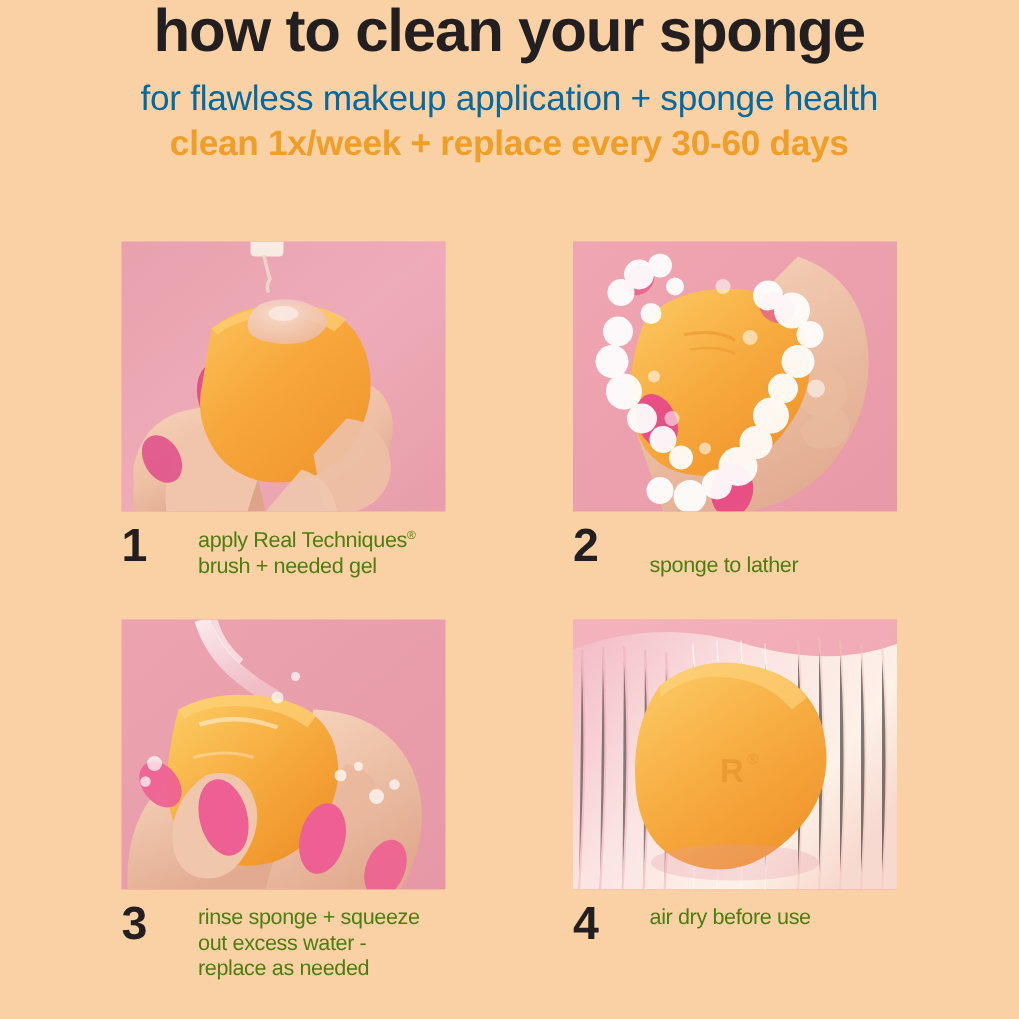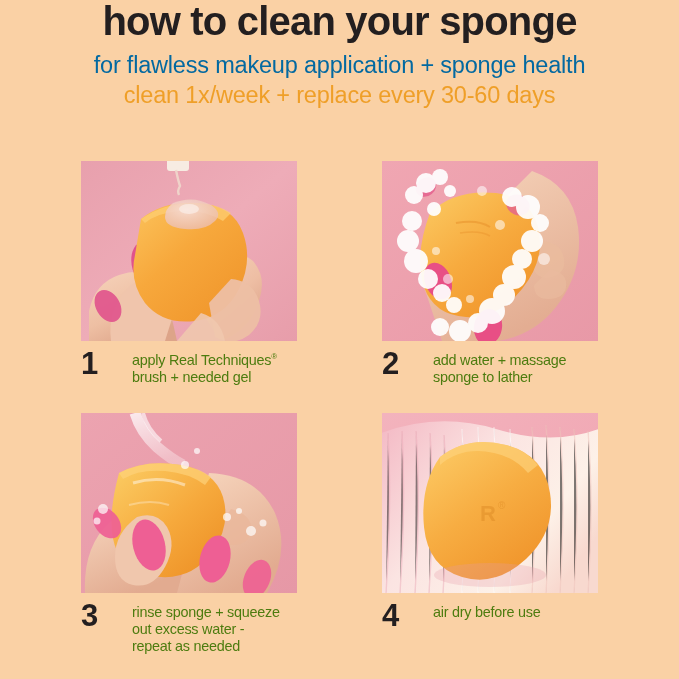--- a/index.html
+++ b/index.html
@@ -14,21 +14,21 @@
   #header { width:100%; padding-top:0; text-align:center; }
   #title {
     font-size:40px; font-weight:bold; color:#231f20;
     letter-spacing:-0.8px; line-height:1.08;
   }
   #sub1 {
     font-size:23.5px; font-weight:normal; color:#0369a1;
     letter-spacing:-0.2px; margin-top:9px; line-height:1.15;
   }
   #sub2 {
-    font-size:23.5px; font-weight:normal; color:#ef9f28;
+    font-size:23.5px; font-weight:bold; color:#ef9f28;
     letter-spacing:-0.2px; margin-top:3px; line-height:1.15;
   }
 
   
   #grid {
     position:absolute; left:0; top:155px;
     width:679px; height:520px;
   }
   .cell { position:absolute; width:301px; }
   .cell.c1 { left:81px;  top:6px;   }
@@ -188,21 +188,21 @@
             <circle cx="118" cy="64" r="5"></circle>
           <circle cx="54" cy="90" r="4"></circle>
             <circle cx="100" cy="30" r="5"></circle>
             <circle cx="162" cy="98" r="6"></circle>
         </g>
       </svg>
     </div>
     <div class="caption">
       <div class="stepnum">2</div>
       <div class="steptext">
-        <span>add water + massage</span><br>
+        <br>
         <span>sponge to lather</span>
       </div>
     </div>
   </div>
 
   <div class="cell c3">
     <div class="photo">
       <svg class="scene" viewBox="0 0 216 180" preserveAspectRatio="none">
         <defs>
           <linearGradient id="pinkbg3" x1="0" y1="0" x2="1" y2="1">
@@ -254,21 +254,21 @@
           <circle cx="116" cy="38" r="3"></circle>
             <circle cx="104" cy="52" r="4"></circle>
         </g>
       </svg>
     </div>
     <div class="caption">
       <div class="stepnum">3</div>
       <div class="steptext">
         <span>rinse sponge + squeeze</span><br>
         <span>out excess water -</span><br>
-        <span>repeat as needed</span>
+        <span>replace as needed</span>
       </div>
     </div>
   </div>
 
   <div class="cell c4">
     <div class="photo">
       <svg class="scene" viewBox="0 0 216 180" preserveAspectRatio="none">
         <defs>
           <linearGradient id="pinkbg4" x1="0" y1="0" x2="1" y2="1">
             <stop offset="0" stop-color="#f3b3bd"></stop>

